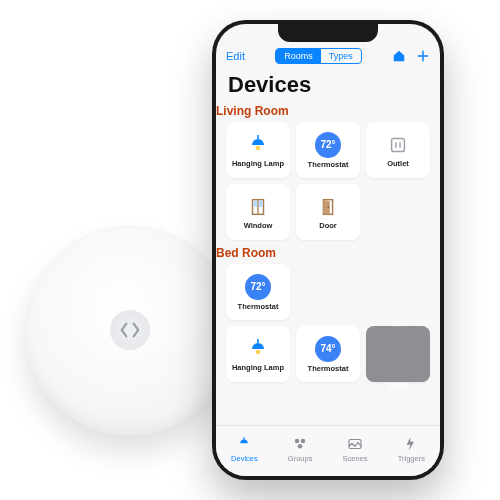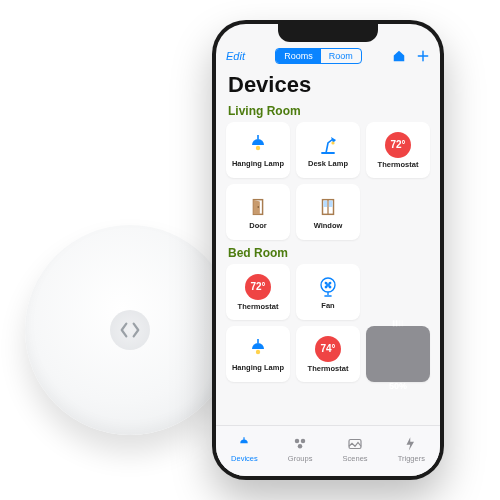--- a/index.html
+++ b/index.html
@@ -76,21 +76,21 @@
     z-index: 10;
   }
 
   .navbar {
     padding: 24px 10px 2px 10px;
     display: flex;
     align-items: center;
     justify-content: space-between;
     font-size: 11px;
   }
-  .nav-left { color: #0a84ff; font-style: italic; }
+  .nav-left { color: #0a84ff; }
   .seg {
     display: flex;
     border: 1px solid #0a84ff;
     border-radius: 4px;
     overflow: hidden;
     font-size: 9px;
   }
   .seg span {
     padding: 2px 8px;
     color: #0a84ff;
@@ -108,22 +108,22 @@
 
   .title {
     font-size: 22px;
     font-weight: 700;
     padding: 2px 12px 4px 12px;
     color: #111;
   }
   .section-label {
     font-size: 12px;
     font-weight: 700;
-    padding: 2px 12px;
-    color: #4d7c0f;
+    padding: 2px 0;
+    color: #c2410c;
   }
   .grid {
     display: grid;
     grid-template-columns: repeat(3, 1fr);
     gap: 6px;
     padding: 2px 10px 4px 10px;
   }
   .tile {
     background: #fff;
     border-radius: 8px;
@@ -141,21 +141,21 @@
   }
   .tile .lbl {
     font-size: 7.5px;
     font-weight: 600;
     color: #222;
     text-align: left;
   }
   .temp-circle {
     width: 26px; height: 26px;
     border-radius: 50%;
-    background: #ef4444;
+    background: #3b82f6;
     color: #fff;
     display: flex; align-items: center; justify-content: center;
     font-size: 10px; font-weight: 600;
   }
   .dim-tile {
     background: #8e8e93;
     color: #fff;
   }
   .dim-tile .lbl { color: #fff; font-size: 9px; font-weight:700;margin-top:47px; }
 
@@ -200,21 +200,21 @@
 </div>
 
 <div class="phone">
   <div class="screen">
     <div class="notch"></div>
 
     <div class="navbar">
       <span class="nav-left">Edit</span>
       <div class="seg">
         <span class="active">Rooms</span>
-        <span>Room</span>
+        <span>Types</span>
       </div>
       <div class="nav-right">
         <span class="nav-ico">
           <svg viewBox="0 0 24 24" width="14" height="14">
               <path d="M3 11 L12 3 L21 11 V21 H3 Z" fill="#0a84ff"></path>
             </svg>
         </span>
         <span class="nav-ico">
           <svg viewBox="0 0 24 24" width="14" height="14">
               <path d="M12 4v16M4 12h16" stroke="#0a84ff" stroke-width="2.5" stroke-linecap="round"></path>
@@ -232,78 +232,61 @@
           <span class="ico">
             <svg viewBox="0 0 24 24" width="24" height="24">
                 <path d="M12 2v4" stroke="#0a84ff" stroke-width="1.6"></path>
                 <path d="M6 12a6 6 0 0 1 12 0Z" fill="#0a84ff"></path>
                 <circle cx="12" cy="15" r="2.2" fill="#ffd24d"></circle>
               </svg>
           </span>
           <span class="lbl">Hanging Lamp</span>
         </div>
         <div class="tile">
-          <span class="ico">
-            <svg viewBox="0 0 24 24" width="24" height="24">
-                <path d="M6 20h12" stroke="#0a84ff" stroke-width="1.8" stroke-linecap="round"></path>
-                <path d="M10 20l2-10 5-4" stroke="#0a84ff" stroke-width="1.6" fill="none"></path>
-                <path d="M15 4l5 3-3 3Z" fill="#0a84ff"></path>
-                <circle cx="17" cy="10" r="1.6" fill="#ffd24d"></circle>
-              </svg>
-          </span>
-          <span class="lbl">Desk Lamp</span>
-        </div>
-        <div class="tile">
           <div class="temp-circle">72°</div>
           <span class="lbl">Thermostat</span>
         </div>
         <div class="tile">
           <span class="ico">
             <svg viewBox="0 0 24 24" width="22" height="22">
-                <rect x="7" y="4" width="10" height="16" fill="none" stroke="#a87c4f" stroke-width="1.6"></rect>
-                <path d="M7 4 L14 6 V20 L7 20 Z" fill="#c89b6e"></path>
-                <circle cx="12.3" cy="12" r="0.9" fill="#6b4a2a"></circle>
-              </svg>
-          </span>
-          <span class="lbl">Door</span>
+                <rect x="5" y="5" width="14" height="14" rx="2" fill="none" stroke="#9aa0a6" stroke-width="1.6"></rect>
+                <rect x="9" y="9" width="1.6" height="6" fill="#9aa0a6"></rect>
+                <rect x="13.4" y="9" width="1.6" height="6" fill="#9aa0a6"></rect>
+              </svg>
+          </span>
+          <span class="lbl">Outlet</span>
         </div>
         <div class="tile">
           <span class="ico">
             <svg viewBox="0 0 24 24" width="22" height="22">
                 <rect x="6" y="4" width="12" height="16" fill="none" stroke="#a87c4f" stroke-width="1.6"></rect>
                 <line x1="12" y1="4" x2="12" y2="20" stroke="#a87c4f" stroke-width="1.4"></line>
                 <rect x="7" y="5" width="4" height="7" fill="#b7dcff"></rect>
                 <rect x="13" y="5" width="4" height="7" fill="#b7dcff"></rect>
               </svg>
           </span>
           <span class="lbl">Window</span>
         </div>
+        <div class="tile">
+          <span class="ico">
+            <svg viewBox="0 0 24 24" width="22" height="22">
+                <rect x="7" y="4" width="10" height="16" fill="none" stroke="#a87c4f" stroke-width="1.6"></rect>
+                <path d="M7 4 L14 6 V20 L7 20 Z" fill="#c89b6e"></path>
+                <circle cx="12.3" cy="12" r="0.9" fill="#6b4a2a"></circle>
+              </svg>
+          </span>
+          <span class="lbl">Door</span>
+        </div>
       </div>
 
       <div class="section-label">Bed Room</div>
       <div class="grid">
         <div class="tile">
           <div class="temp-circle">72°</div>
           <span class="lbl">Thermostat</span>
-        </div>
-        <div class="tile">
-          <span class="ico">
-            <svg viewBox="0 0 24 24" width="24" height="24">
-                <circle cx="12" cy="10" r="7" fill="none" stroke="#0a84ff" stroke-width="1.4"></circle>
-                <g fill="#0a84ff">
-                  <path d="M12 10c0-3 2-4 3-3s0 3-3 3"></path>
-                  <path d="M12 10c3 0 4 2 3 3s-3 0-3-3"></path>
-                  <path d="M12 10c0 3-2 4-3 3s0-3 3-3"></path>
-                  <path d="M12 10c-3 0-4-2-3-3s3 0 3 3"></path>
-                </g>
-                <line x1="12" y1="17" x2="12" y2="20" stroke="#0a84ff" stroke-width="1.4"></line>
-                <line x1="9" y1="21" x2="15" y2="21" stroke="#0a84ff" stroke-width="1.6" stroke-linecap="round"></line>
-              </svg>
-          </span>
-          <span class="lbl">Fan</span>
         </div>
       </div>
 
       <div class="grid">
         <div class="tile">
           <span class="ico">
             <svg viewBox="0 0 24 24" width="24" height="24">
                 <path d="M12 2v4" stroke="#0a84ff" stroke-width="1.6"></path>
                 <path d="M6 12a6 6 0 0 1 12 0Z" fill="#0a84ff"></path>
                 <circle cx="12" cy="15" r="2.2" fill="#ffd24d"></circle>

